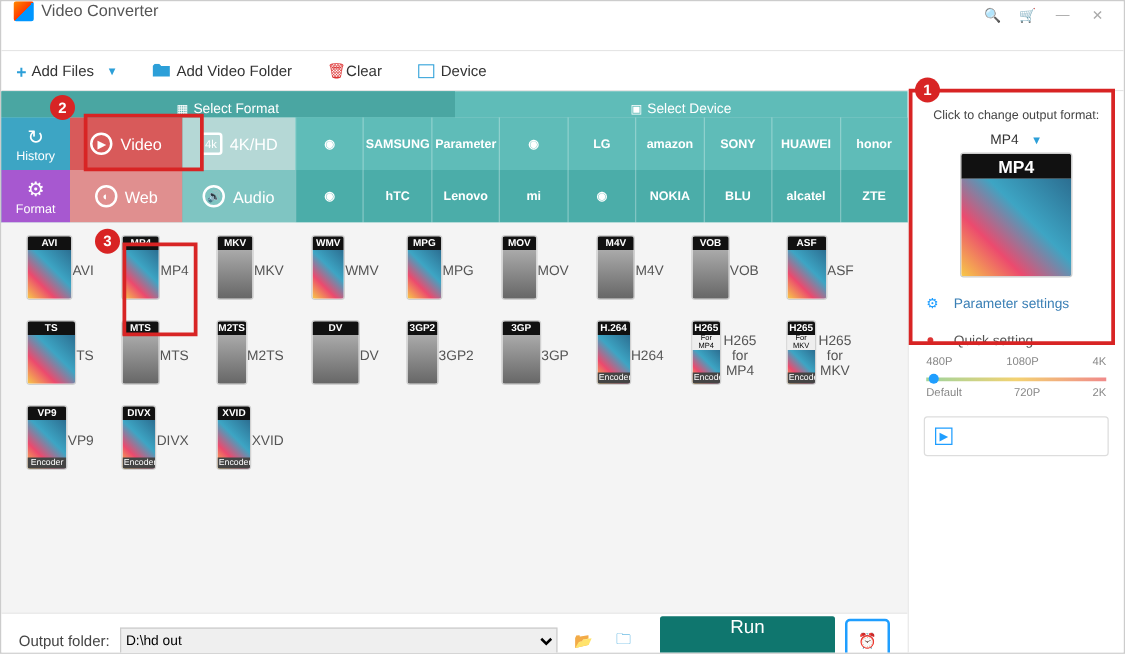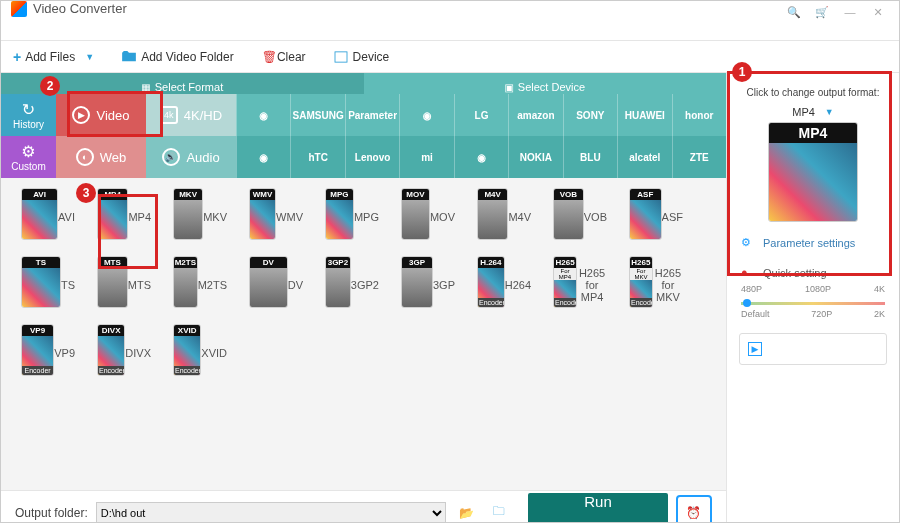--- a/index.html
+++ b/index.html
@@ -128,21 +128,21 @@
   </div>
 
   <div class="catstrip">
     <div class="lefttabs">
       <div class="t hist">
             <span class="ic">↻</span>
             <span>History</span>
           </div>
       <div class="t cust">
             <span class="ic">⚙</span>
-            <span>Custom</span>
+            <span>Format</span>
           </div>
     </div>
     <div class="catbtns">
       <div class="cb video">
             <span class="ci">▶</span>
             <span>Video</span>
           </div>
       <div class="cb web">
             <span class="ci">◐</span>
             <span>Web</span>

